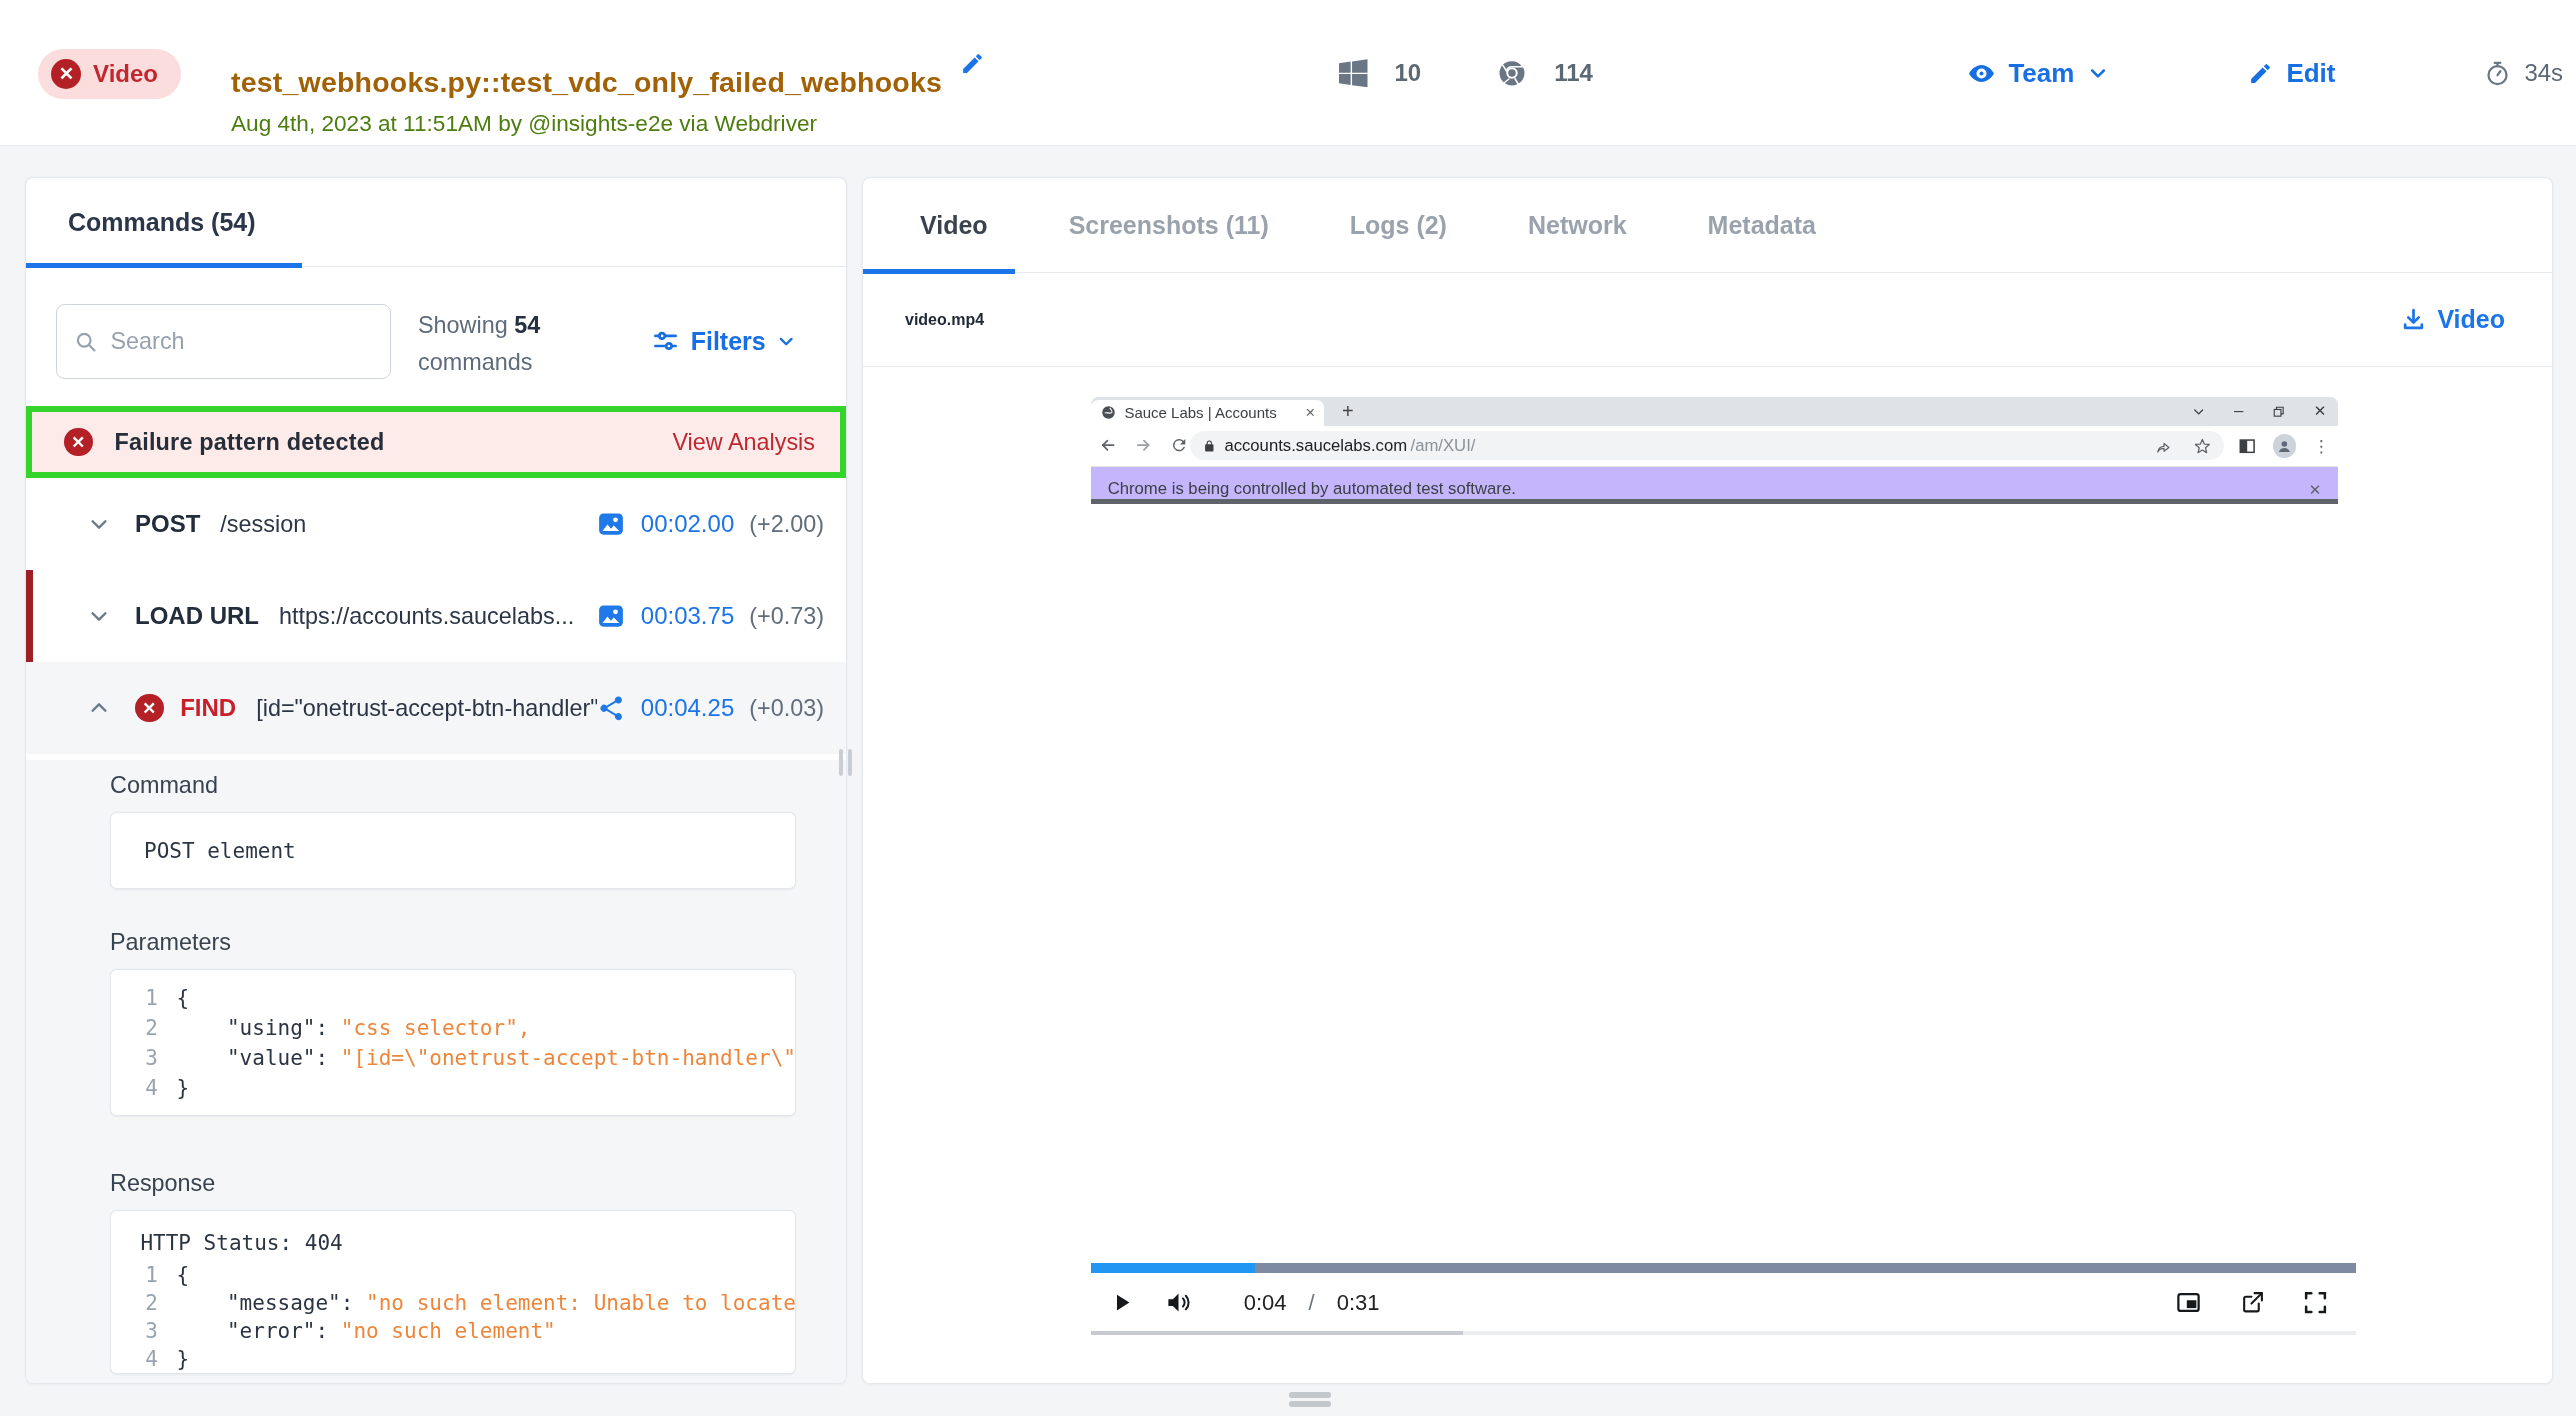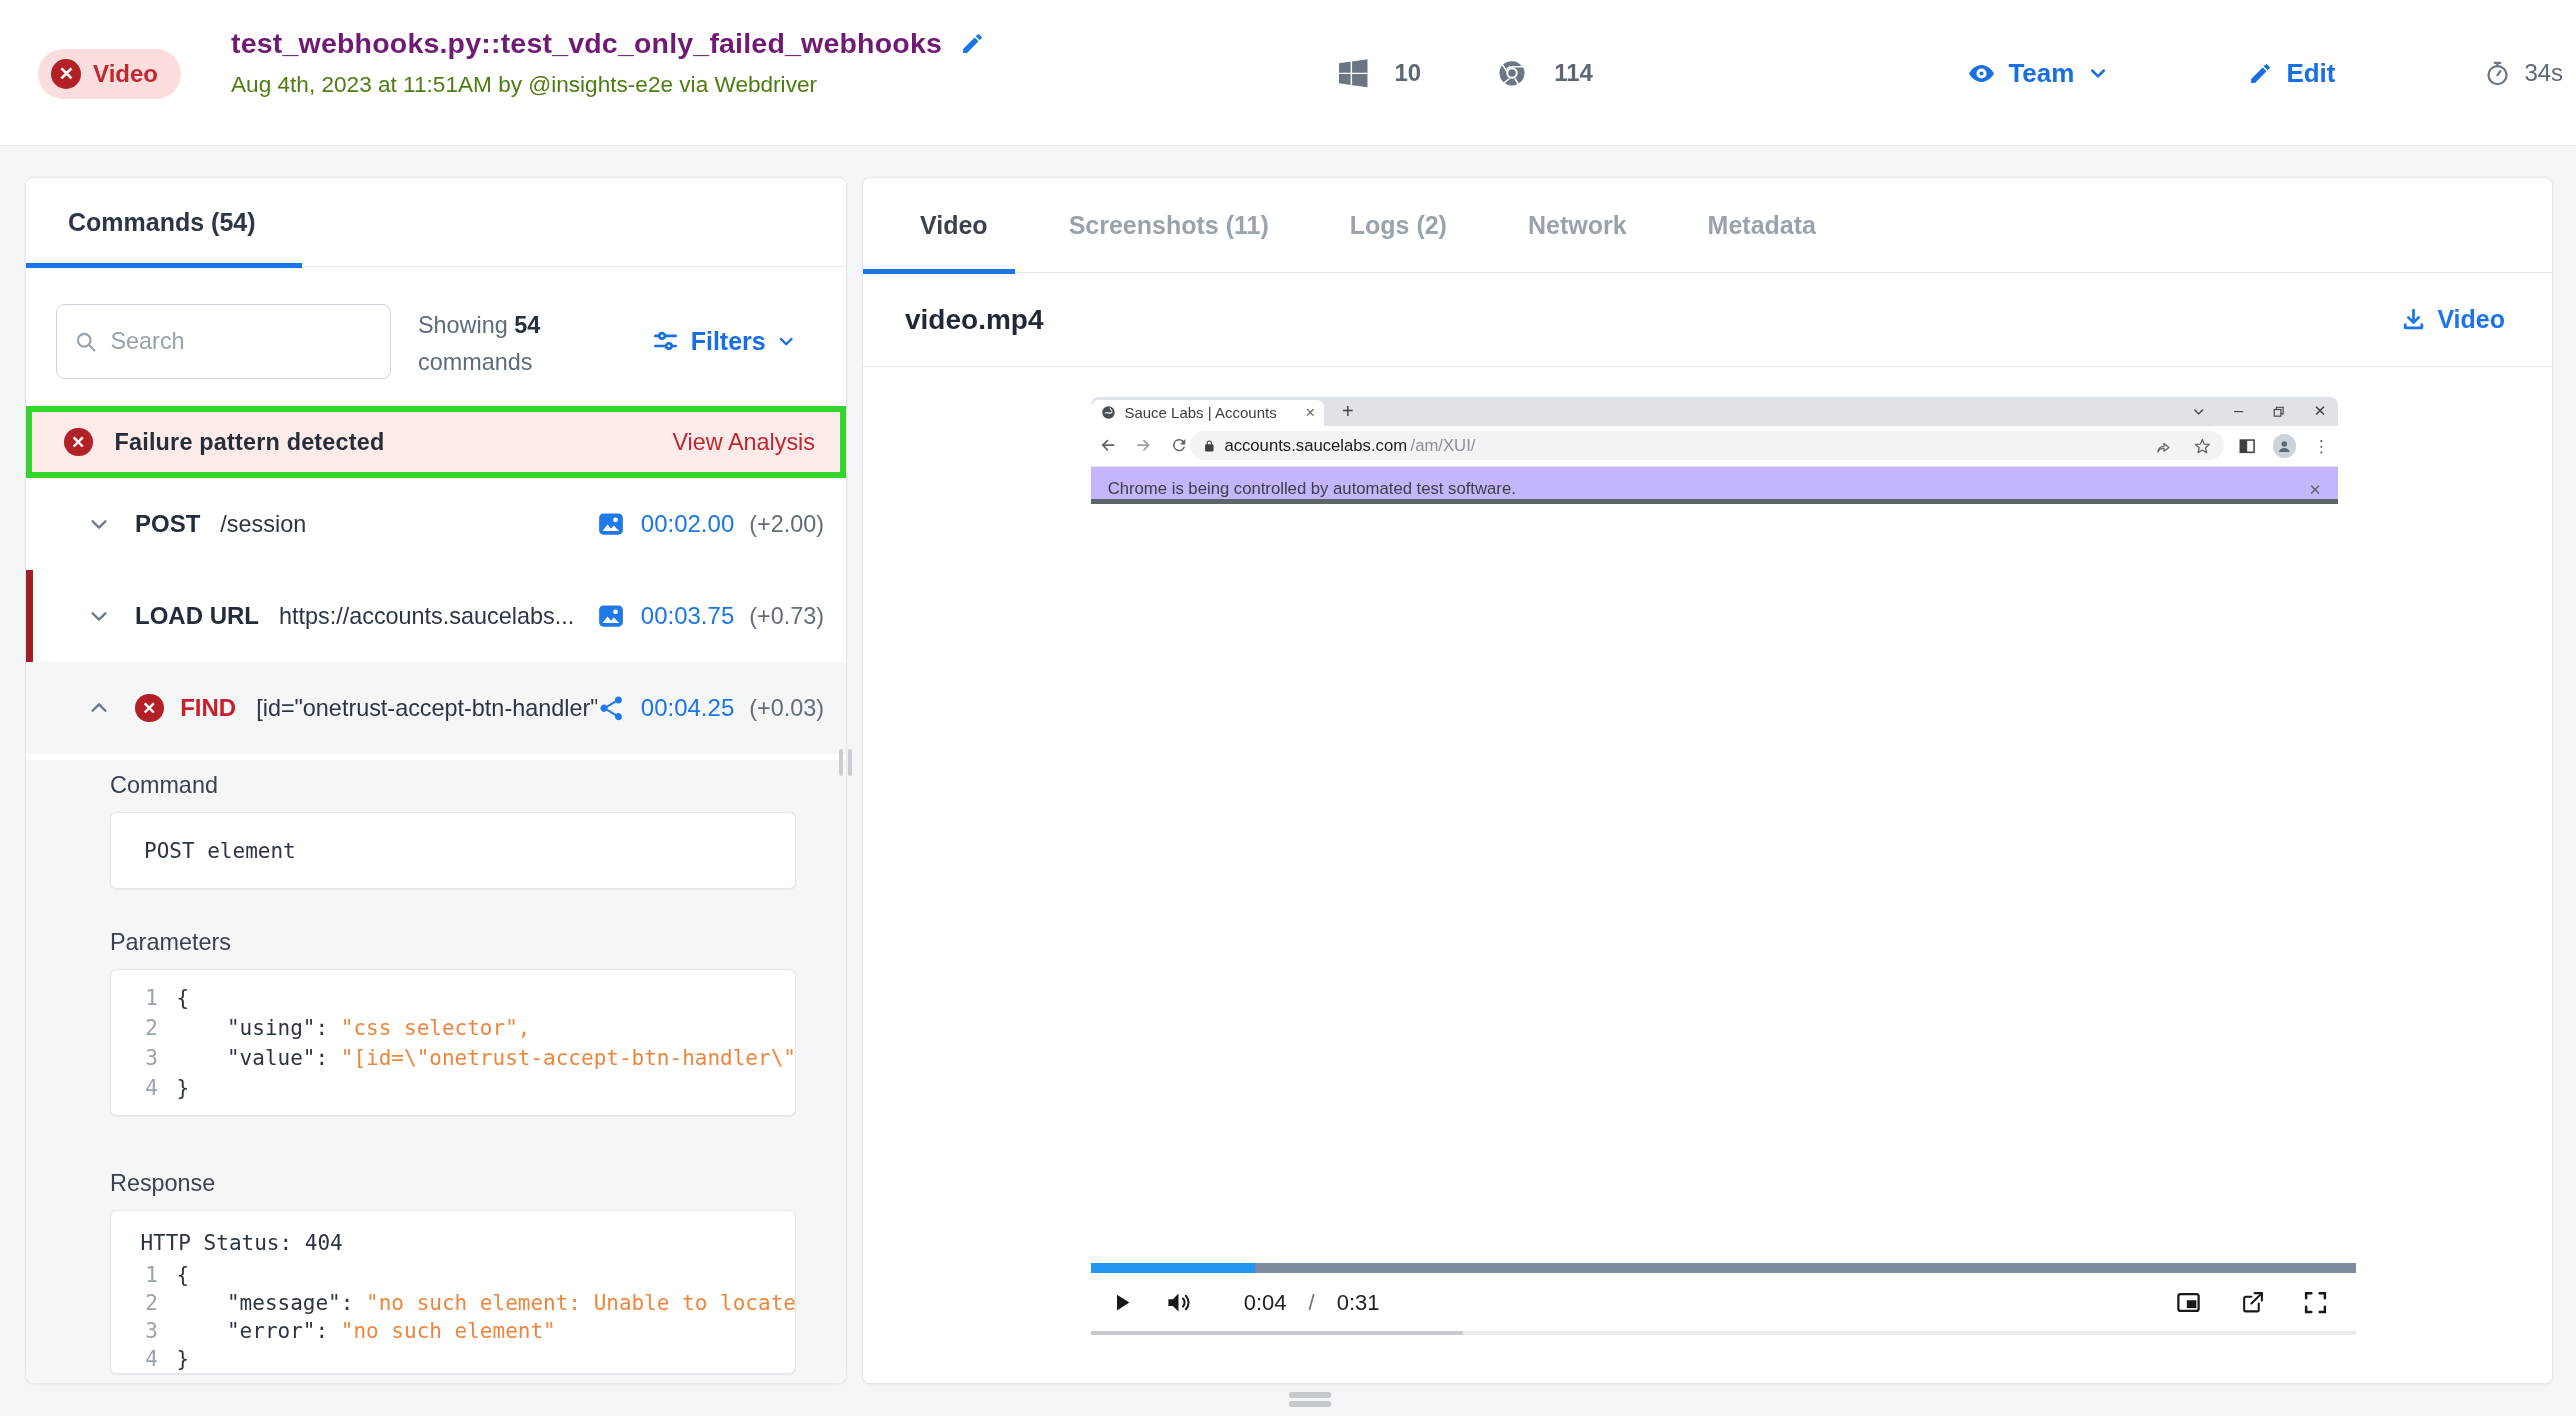--- a/index.html
+++ b/index.html
@@ -18,21 +18,21 @@
   .badge-failed {
     position:absolute; left:38px; top:49px; height:50px;
     display:flex; align-items:center; gap:11.7px;
     background:#fbdddd; border-radius:27px; padding:0 23.4px 0 13.4px;
   }
   .badge-failed .txt { color:#c0272e; font-weight:bold; font-size:24px; }
   .xcircle { border-radius:50%; background:#b32025; color:#fff; display:flex; align-items:center; justify-content:center; font-weight:bold; }
   .badge-failed .xcircle { width:30px; height:30px; font-size:18.4px; }
   .title-wrap { position:absolute; left:231px; top:27px; }
   .title-row { display:flex; align-items:center; gap:18.4px; }
-  .test-title { font-size:28.5px; font-weight:bold; color:#701a75; letter-spacing:0.2px; }
+  .test-title { font-size:28.5px; font-weight:bold; color:#a16207; letter-spacing:0.2px;margin-top:39px; }
   .test-subtitle { margin-top:11.7px; font-size:22.6px; color:#4d7c0f; }
   .platform { position:absolute; left:1339px; top:0; height:146px; display:flex; align-items:center; gap:27px; color:#6b7685; }
   .platform .val { font-size:24px; font-weight:bold; color:#5d6875; }
   .plat-gap { width:22px; }
   .hdr-actions { position:absolute; top:0; height:146px; display:flex; align-items:center; gap:13.4px; color:#176fe3; }
   .hdr-actions .lbl { font-size:26px; font-weight:bold; color:#176fe3; }
   .timer { color:#6b7685; }
   .timer .lbl { color:#5d6875; font-weight:normal; font-size:24px; }
 
   
@@ -90,21 +90,21 @@
   .params-box { top:209px; height:147px; }
   .response-box { top:450px; height:164px; padding-bottom:5px; }
   .response-box .code-line { line-height:28px; }
 
   
   .video-tabrow { position:relative; height:95px; border-bottom:1.7px solid #e6e9ed; display:flex; align-items:center; padding-left:57px; gap:81px; }
   .video-tabrow .vtab { font-size:25px; color:#9aa3ad; font-weight:bold; cursor:pointer; white-space:nowrap; }
   .video-tabrow .vtab.active { color:#3a424d; }
   .video-tabrow .underline { position:absolute; left:0; bottom:-1.7px; width:152px; height:5px; background:#1b74e8; }
   .file-row { position:relative; height:94px; border-bottom:1.7px solid #e9ecef; display:flex; align-items:center; padding:0 47px 0 42px; }
-  .file-name { font-size:28px; font-weight:bold; color:#1f2835; }
+  .file-name { font-size:16px; font-weight:bold; color:#1f2835; }
   .download { margin-left:auto; display:flex; align-items:center; gap:11.7px; color:#1b74e8; cursor:pointer; }
   .download .lbl { font-size:25px; font-weight:bold; }
 
   .player { position:absolute; left:0; right:0; top:189px; bottom:0; background:#fff; }
   .chrome-frame { position:absolute; left:228px; top:30px; width:1247px; }
   .tabstrip { position:relative; height:28.5px; background:#dfe2e6; border-radius:7.5px 7.5px 0 0; }
   .chrome-tab { position:absolute; left:0; top:2.5px; width:233px; height:26px; background:#fff; border-radius:7.5px 7.5px 0 0; display:flex; align-items:center; padding:0 8.4px 0 10px; }
   .chrome-tab .t-title { font-size:15px; color:#3c4043; margin-left:8.4px; white-space:nowrap; overflow:hidden; flex:1; }
   .win-controls { position:absolute; right:11.7px; top:0; height:28.5px; display:flex; align-items:center; gap:28.5px; color:#3c4043; }
   .newtab-glyph { position:absolute; left:251px; top:0; height:28.5px; display:flex; align-items:center; font-size:20px; color:#444; }

